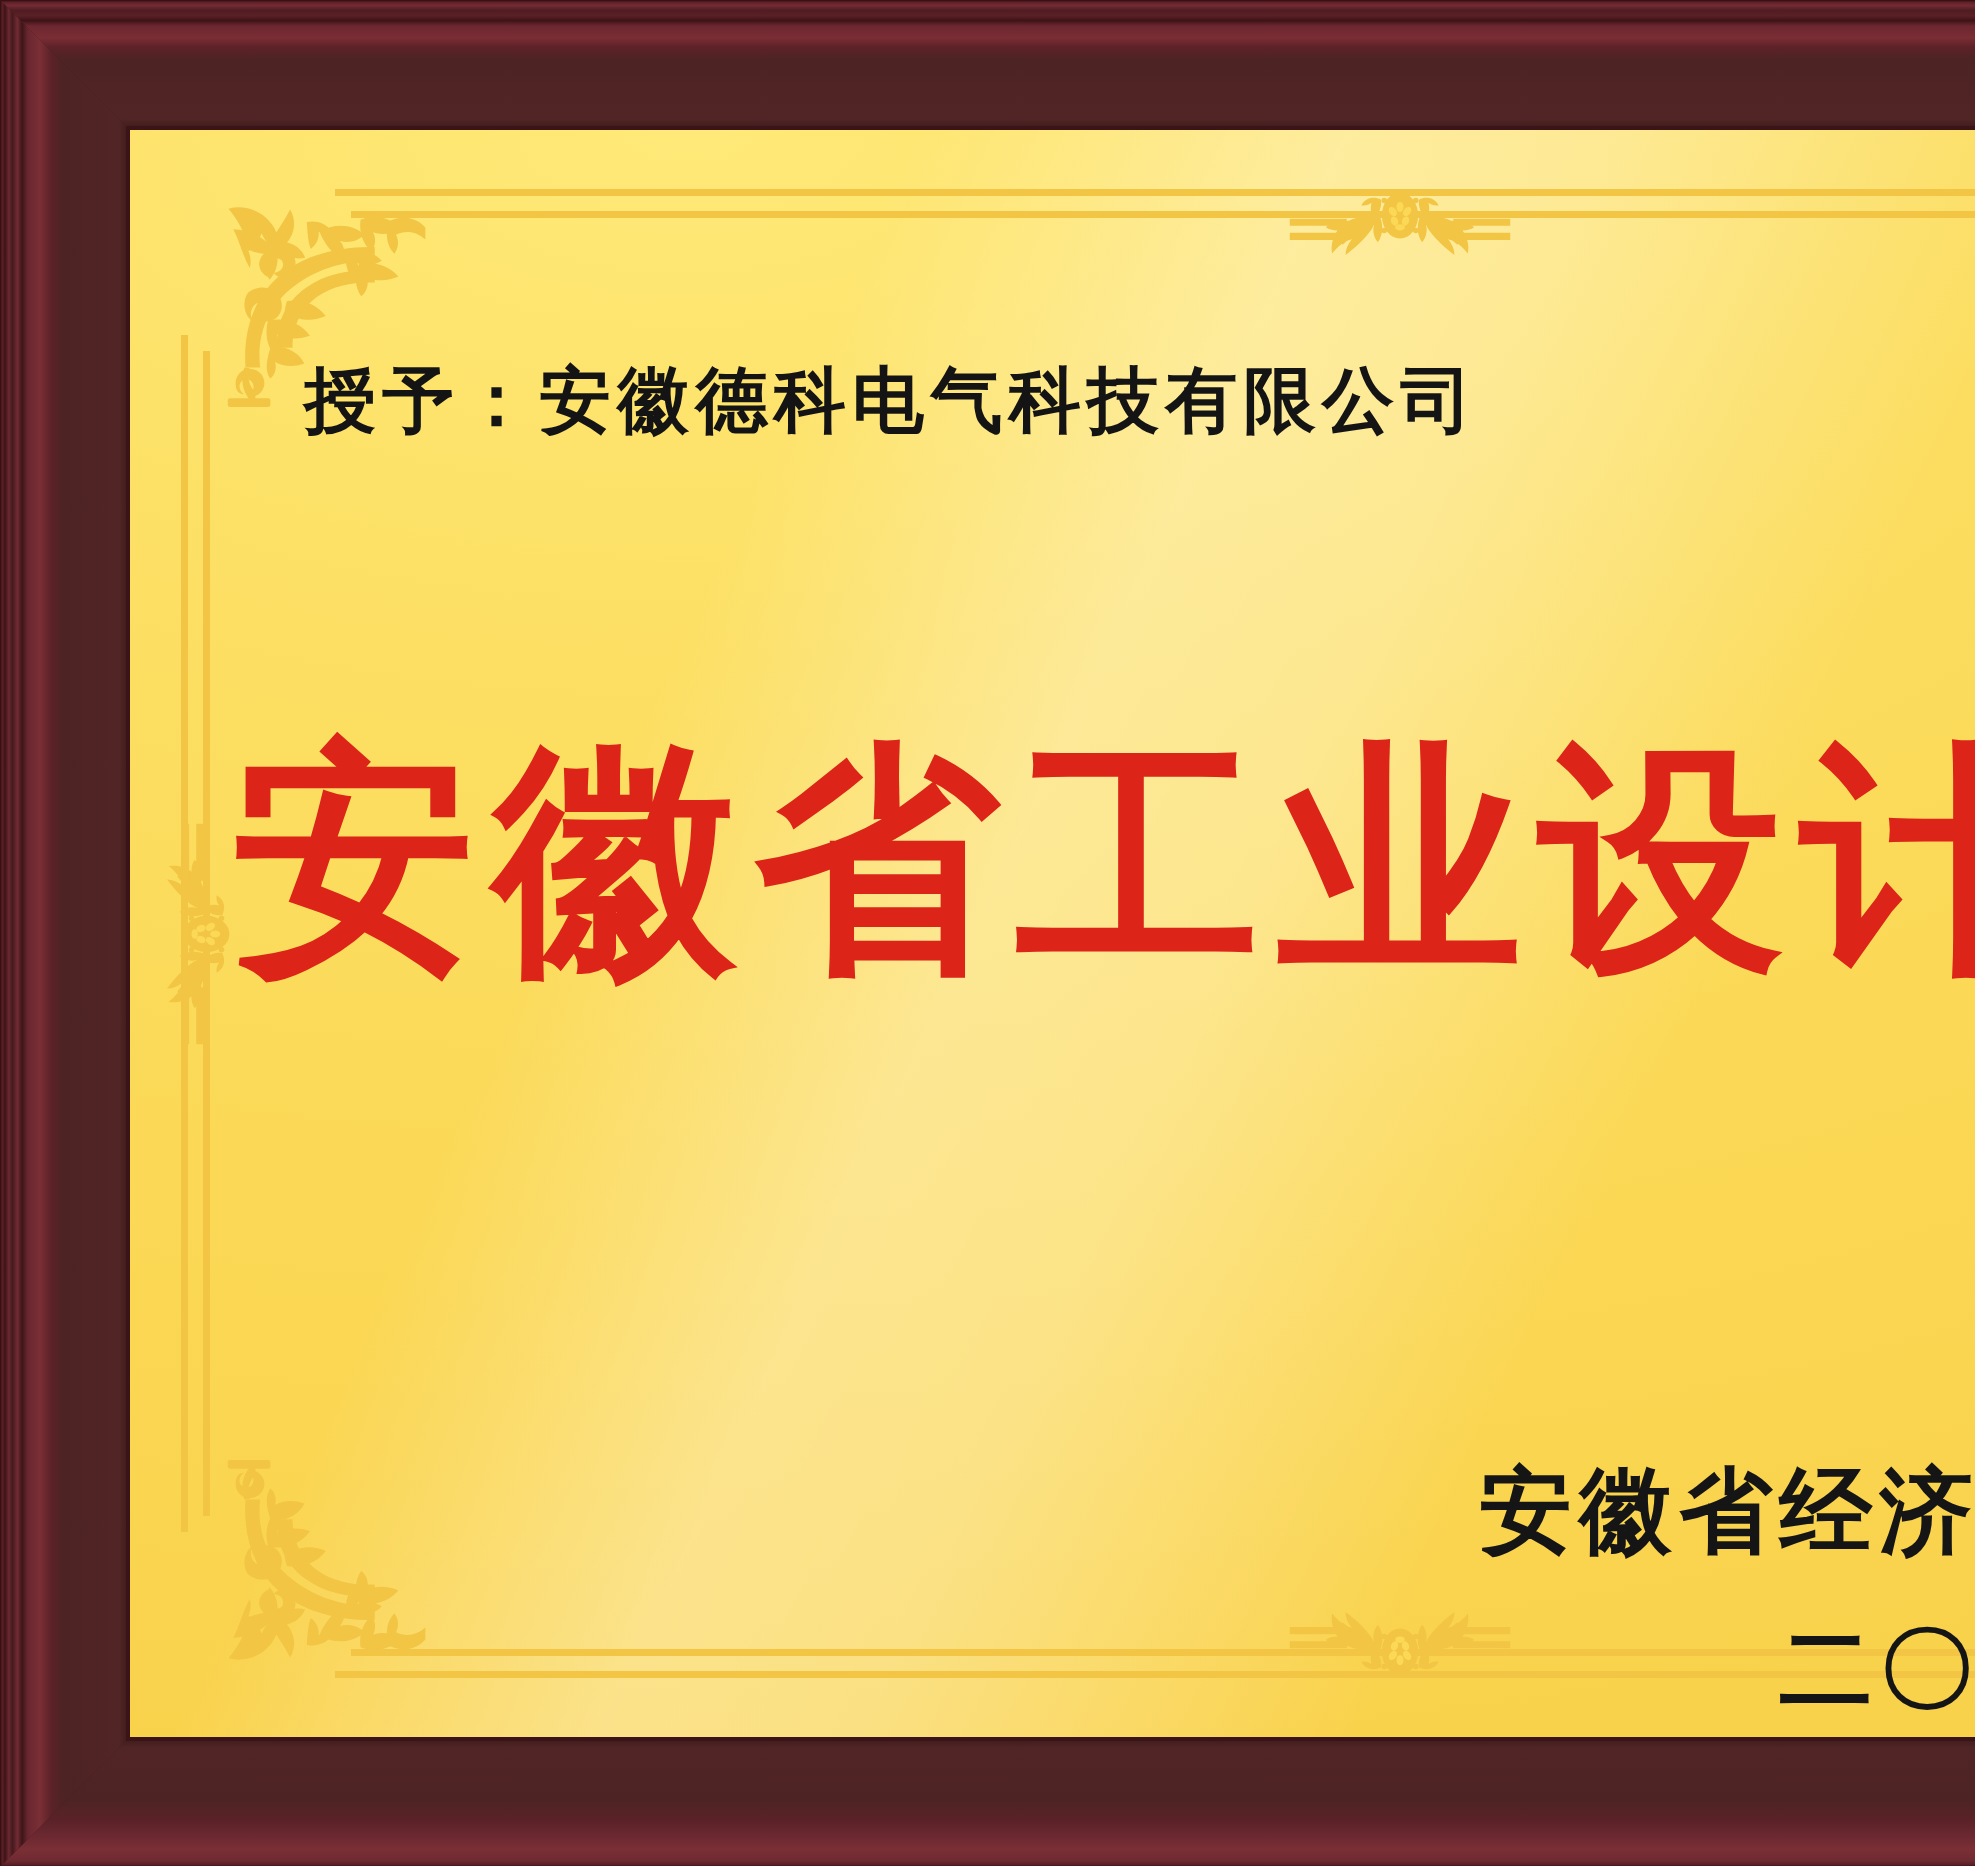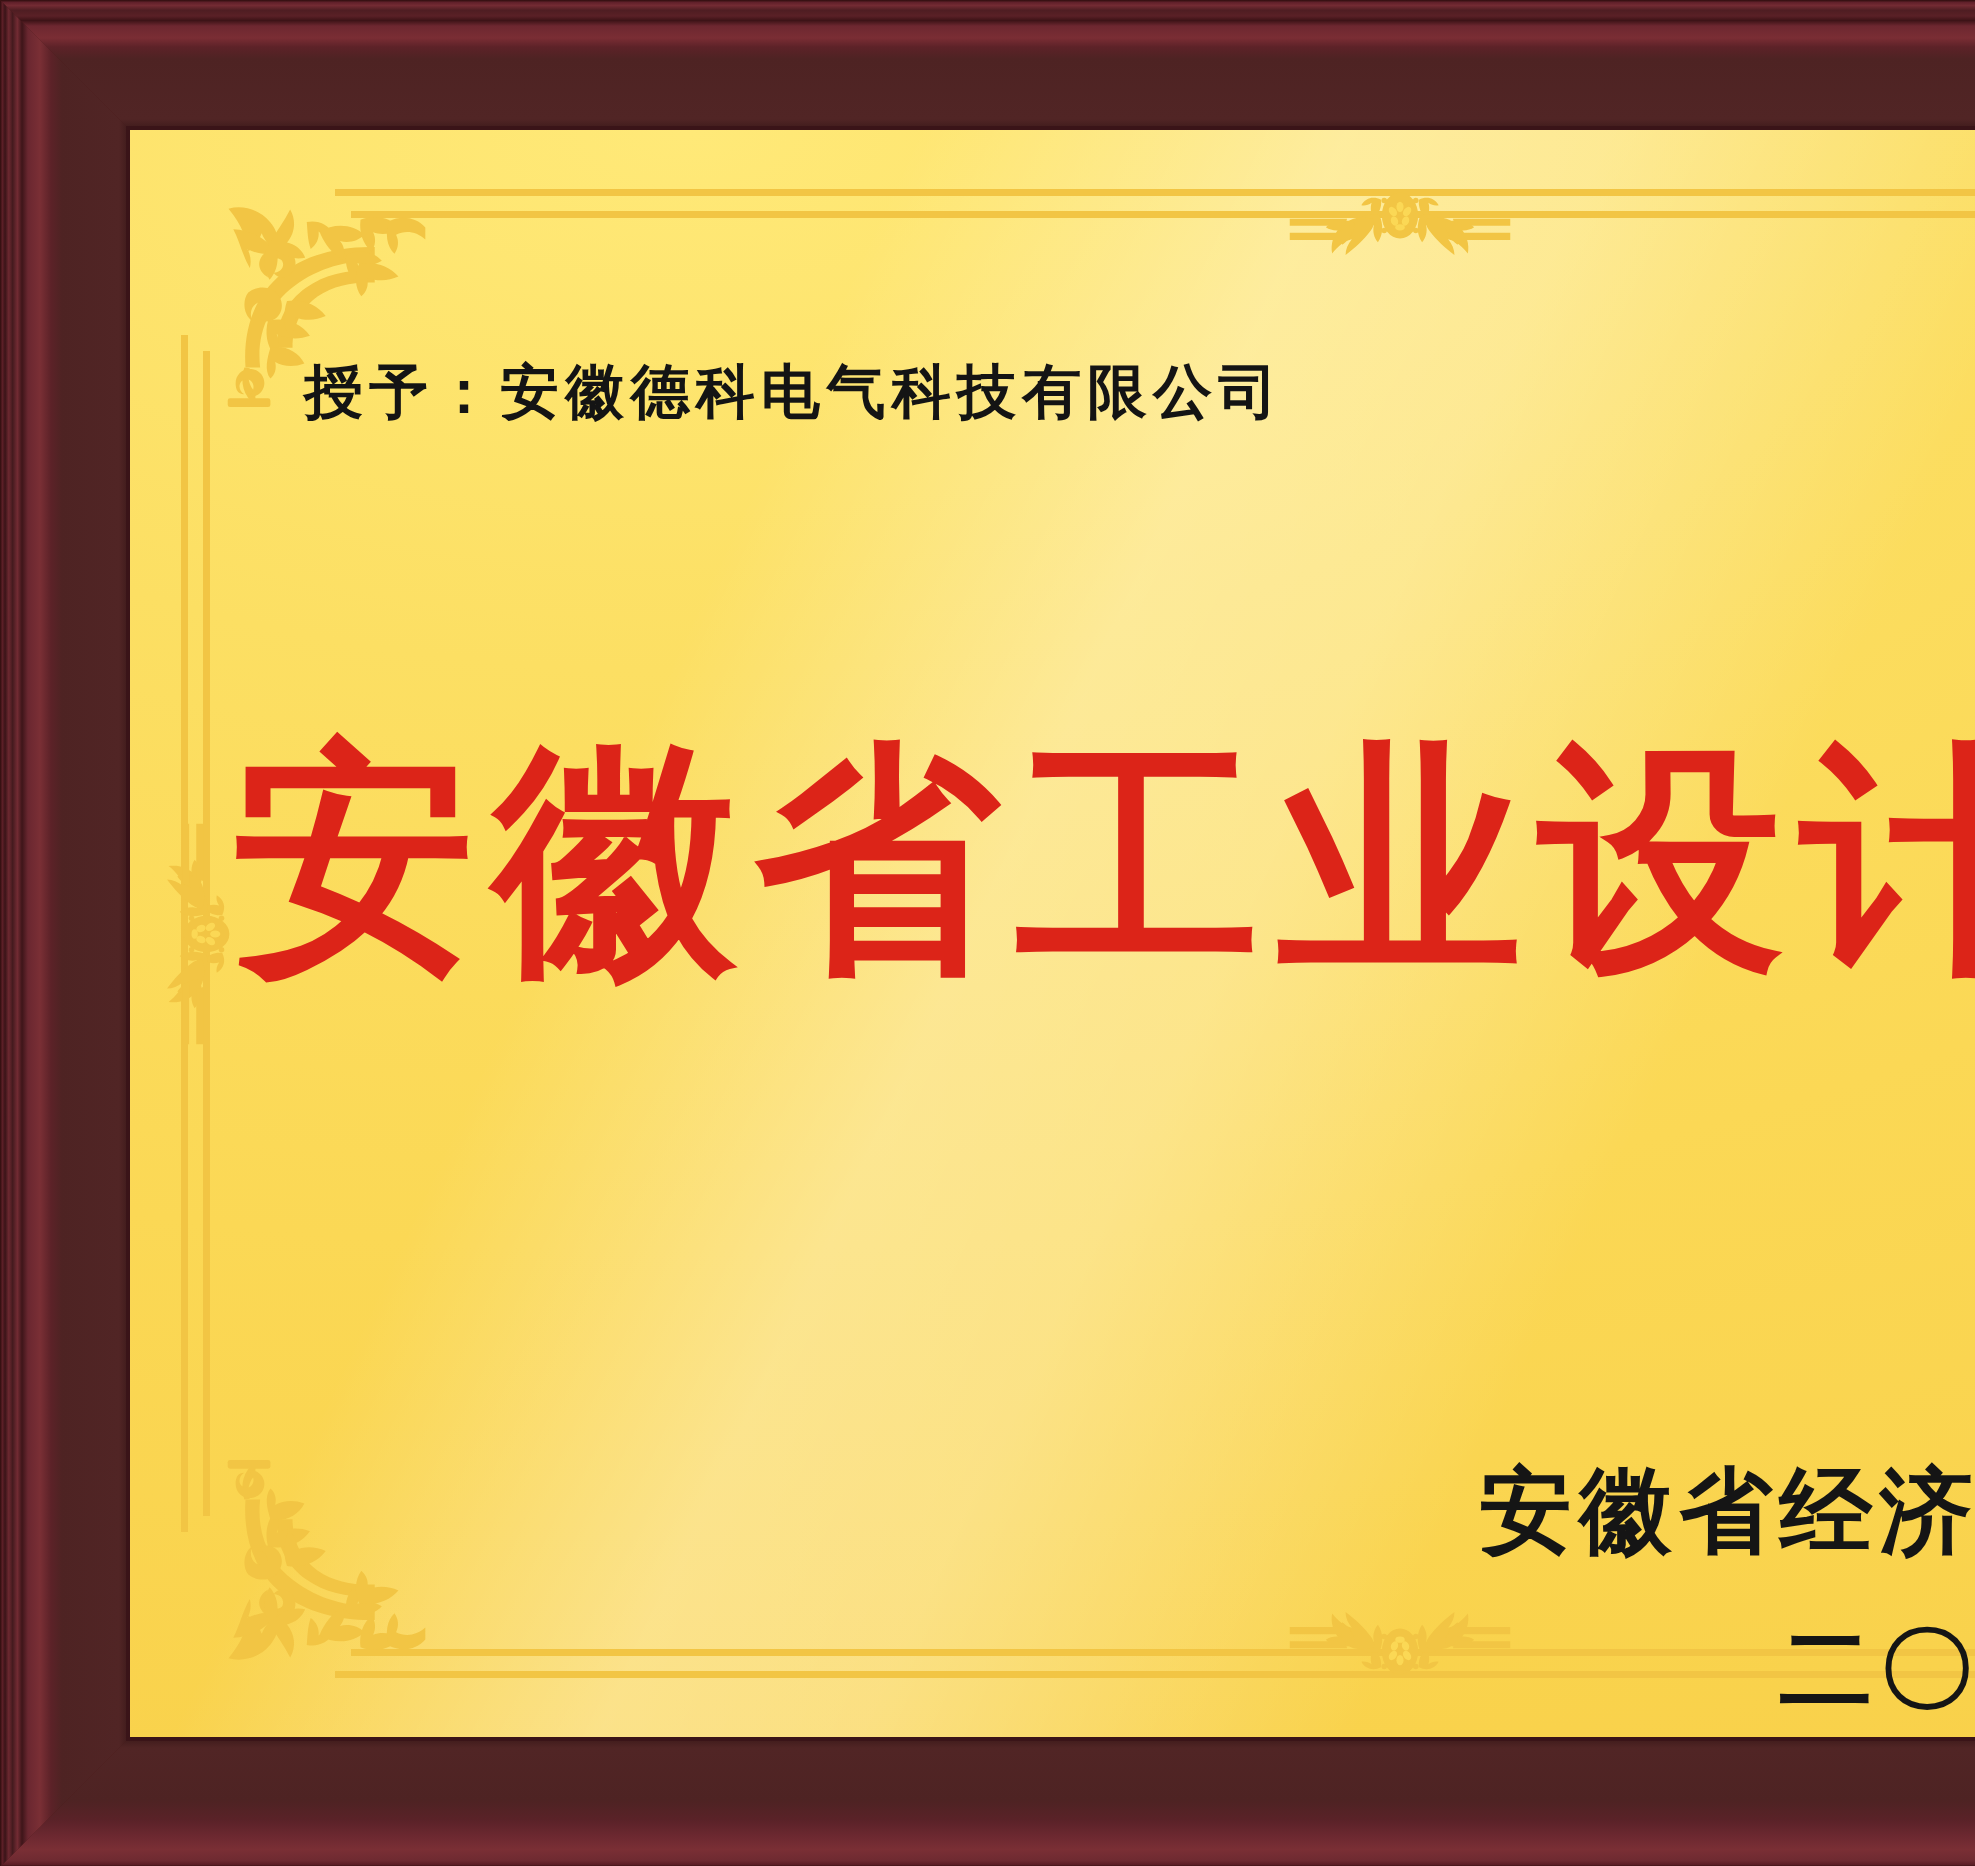--- a/index.html
+++ b/index.html
@@ -82,21 +82,21 @@
   .m-top{left:50%;top:26px;transform:translateX(-50%);}
   .m-bot{left:50%;bottom:26px;transform:translateX(-50%) scaleY(-1);}
   .med-v{position:absolute;width:119px;height:221px;}
   .m-left{left:17.4px;top:50%;transform:translateY(-50%);}
 
   
   .txt{position:absolute;white-space:nowrap;}
 
   .awardee{
     left:174px;top:223px;
-    font-size:59px;
+    font-size:72px;
     font-weight:700;
     color:#141414;
     letter-spacing:6.3px;
   }
 
   .main-title{
     left:50%;
     transform:translateX(-50%);
     top:608px;
     font-size:245px;

